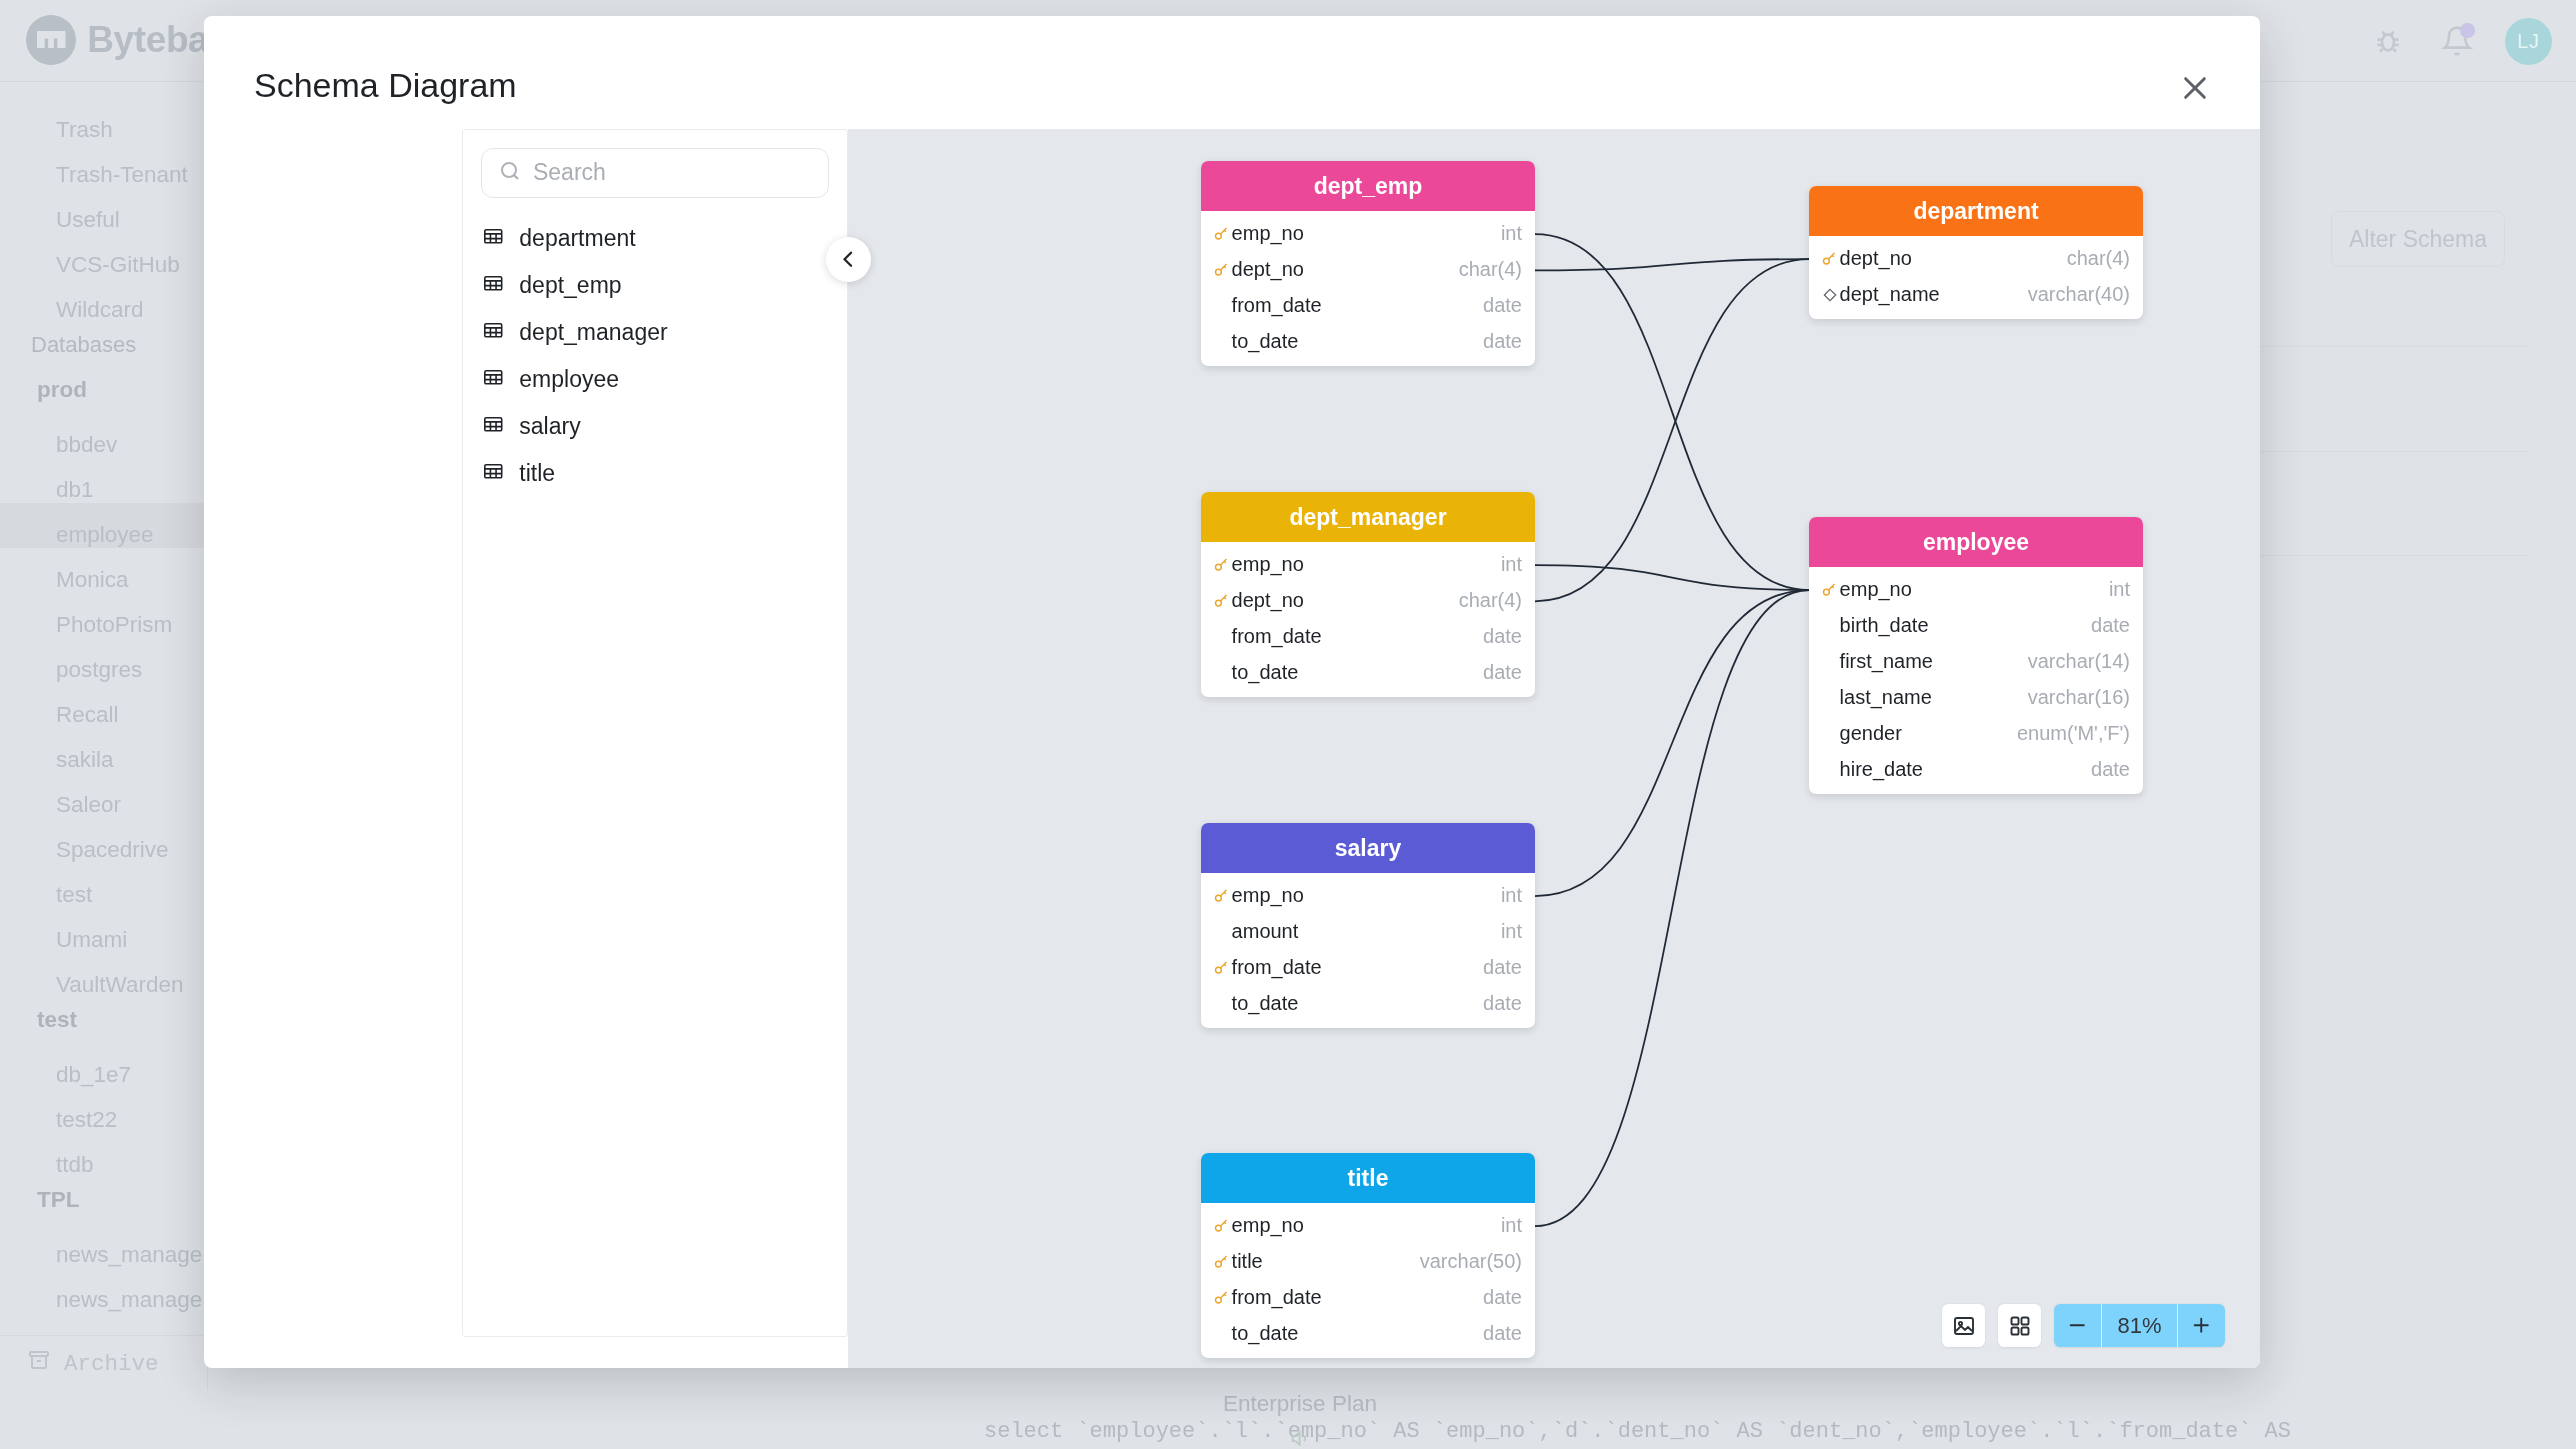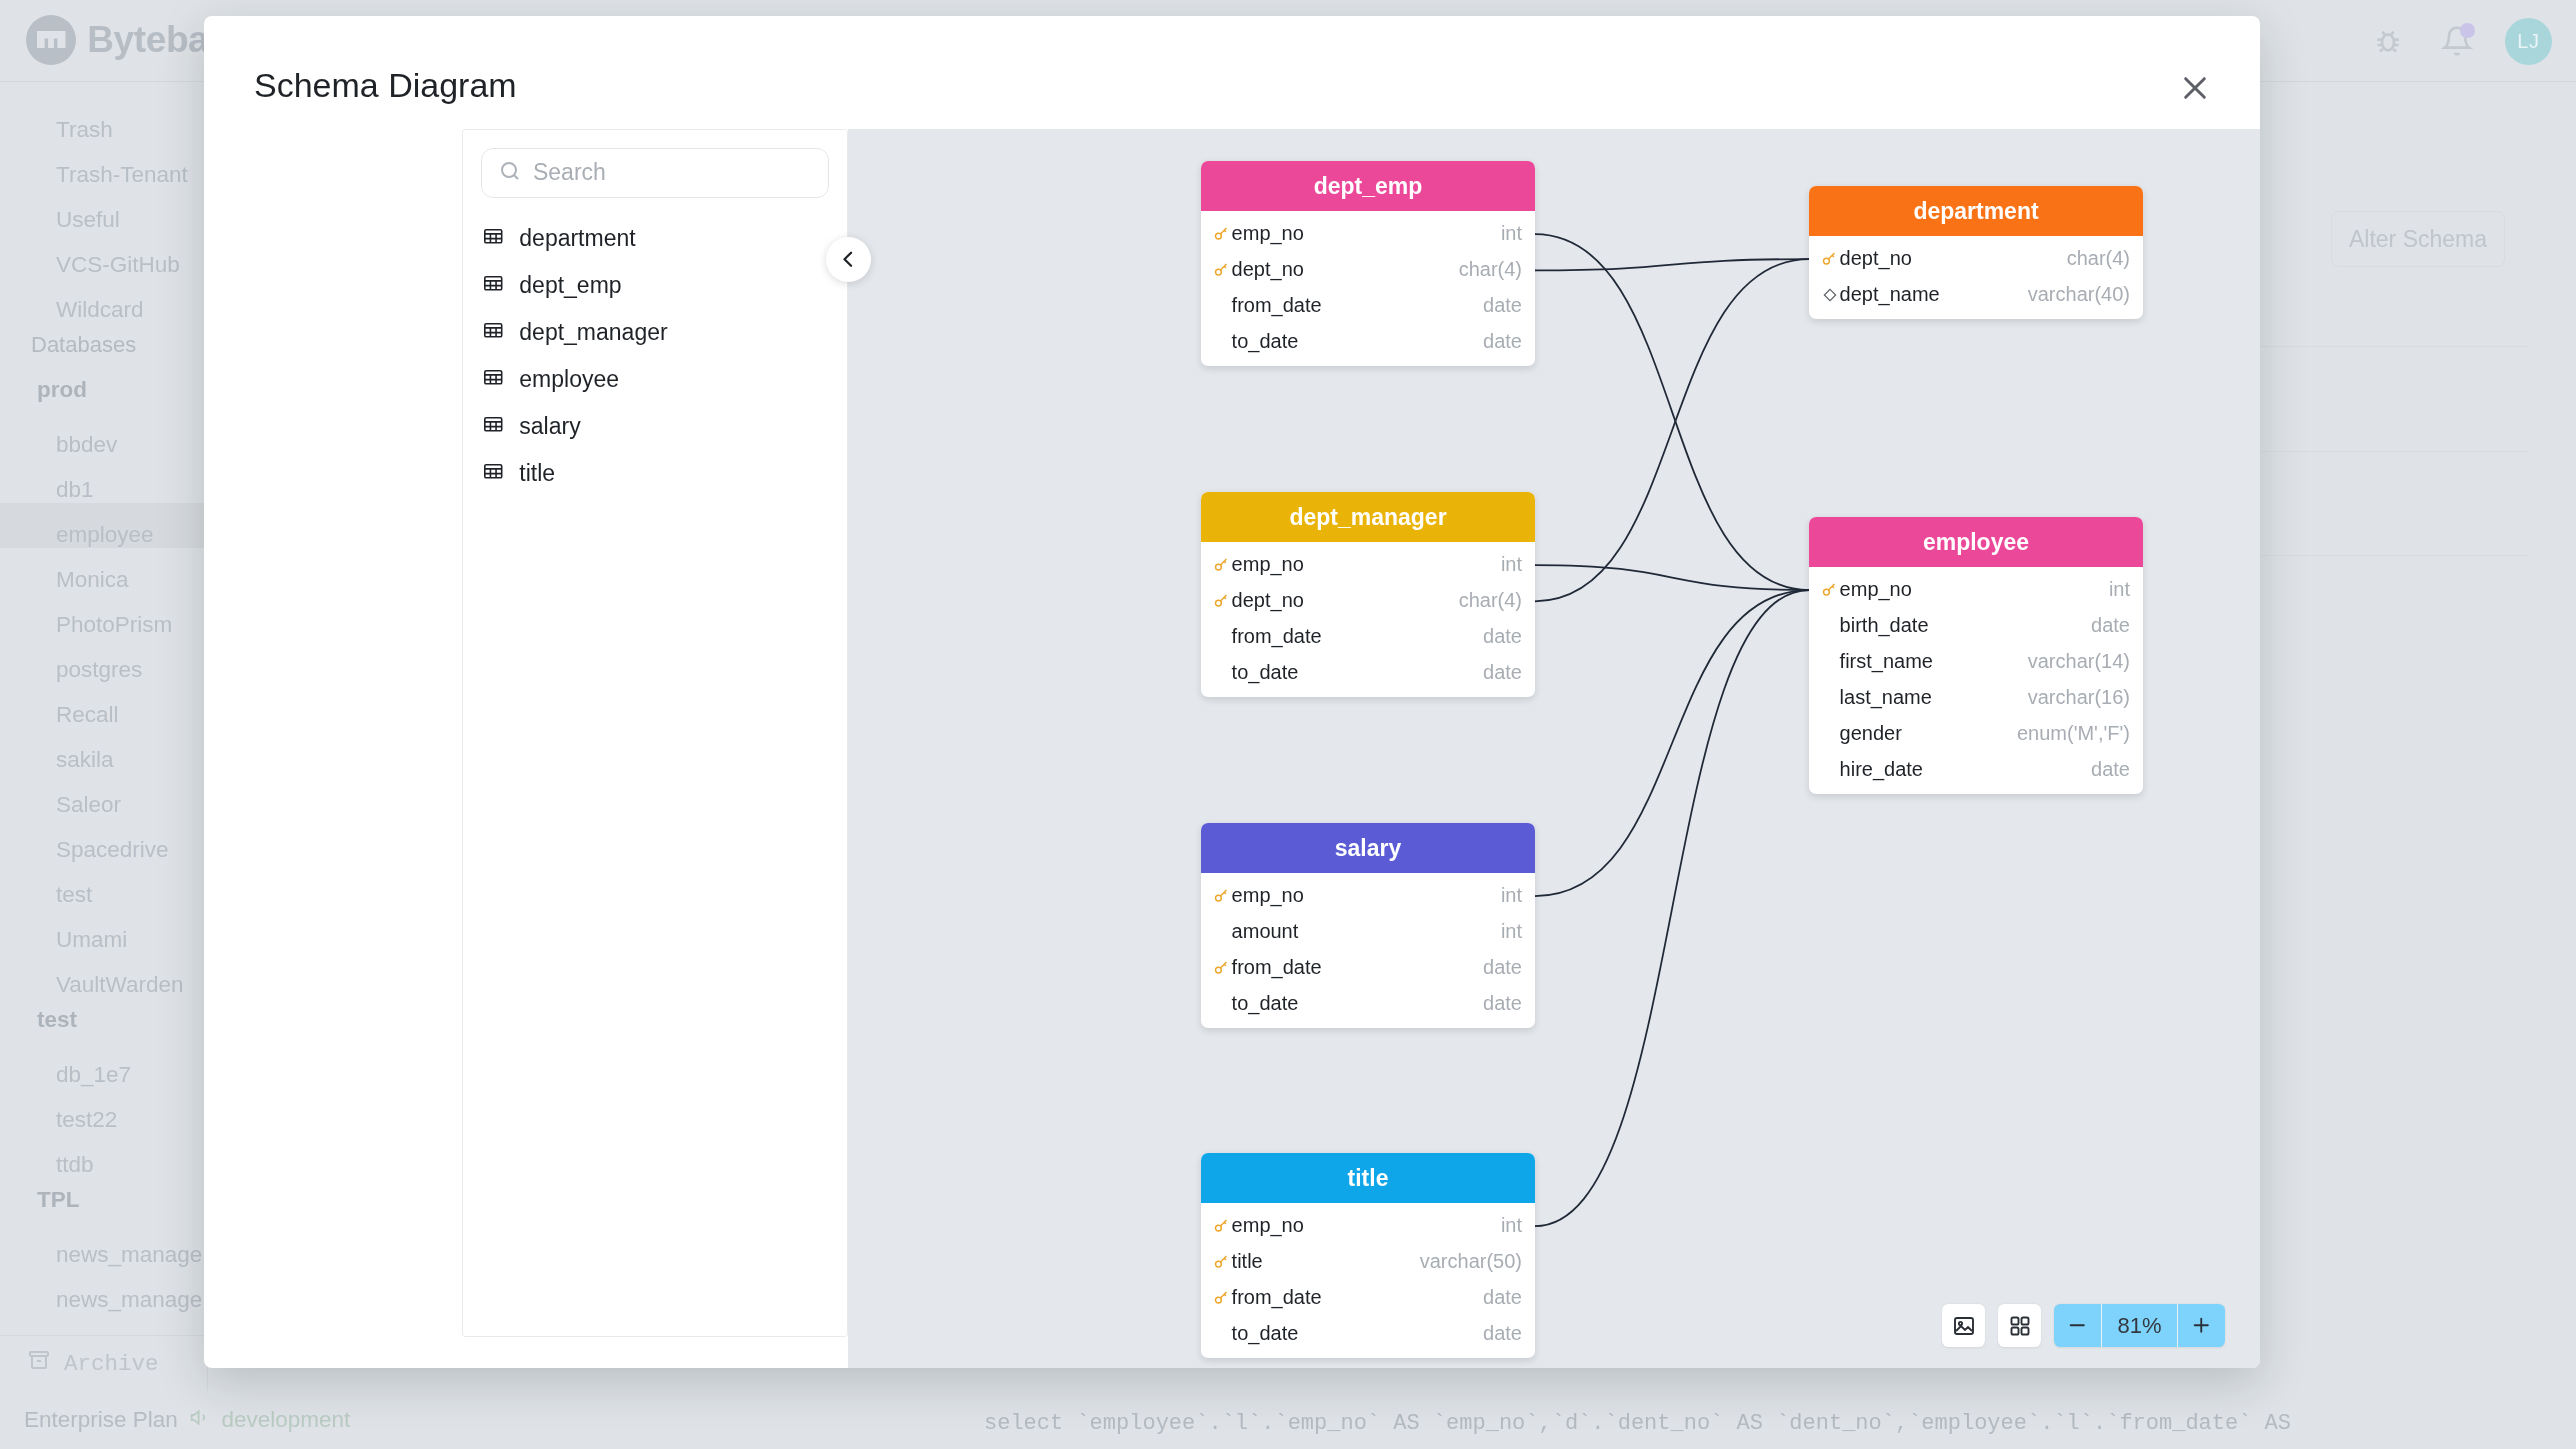--- a/index.html
+++ b/index.html
@@ -56,30 +56,30 @@
   .bg-item.bold { font-weight: 700; color: #aeb4bb; padding-left: 37px; }
   .bg-item.active { background: #d6dade; }
   .bg-archive {
     position: absolute; left: 0; bottom: 0; height: 56px; width: 100%;
     display: flex; align-items: center; gap: 13px; padding-left: 27px;
     border-top: 0.8px solid #d5dade; color: #c0c5cb; font-size: 22.5px; font-family: Liberation Mono, monospace;
   }
   #bg-footer {
     position: absolute; left: 0; bottom: 0; width: 2576px; height: 58px;
     display: flex; align-items: center; gap: 11.3px; padding-left: 24px;
-    font-size: 22.5px; color: #b6bcc3;
+    font-size: 22.5px; color: #b6bcc3; flex-direction: column;
   }
   .dev-tag { color: #b9cbc2; }
   .alter-btn {
     position: absolute; right: 71px; top: 211px; width: 174px; height: 56px;
     border: 0.8px solid #d8dce1; border-radius: 8px; color: #c0c5cb; font-size: 23px;
     display: flex; align-items: center; justify-content: center;
   }
   .bg-sql {
-    position: absolute; left: 984px; bottom: 13px; font-size: 22px; color: #b4bac2;
+    position: absolute; left: 984px; bottom: 5px; font-size: 22px; color: #b4bac2;
     white-space: nowrap; font-family: "Liberation Mono", monospace;
   }
   .bg-line-1 { position: absolute; right: 48px; top: 346px; width: 515px; height: 0.8px; background: #d8dce1; }
   .bg-line-2 { position: absolute; right: 48px; top: 451px; width: 515px; height: 0.8px; background: #d8dce1; }
   .bg-line-3 { position: absolute; right: 48px; top: 555px; width: 515px; height: 0.8px; background: #d8dce1; }
 
   
   #modal {
     position: absolute; left: 204px; top: 16px; width: 2056px; height: 1352px;
     background: #ffffff; border-radius: 8px;

